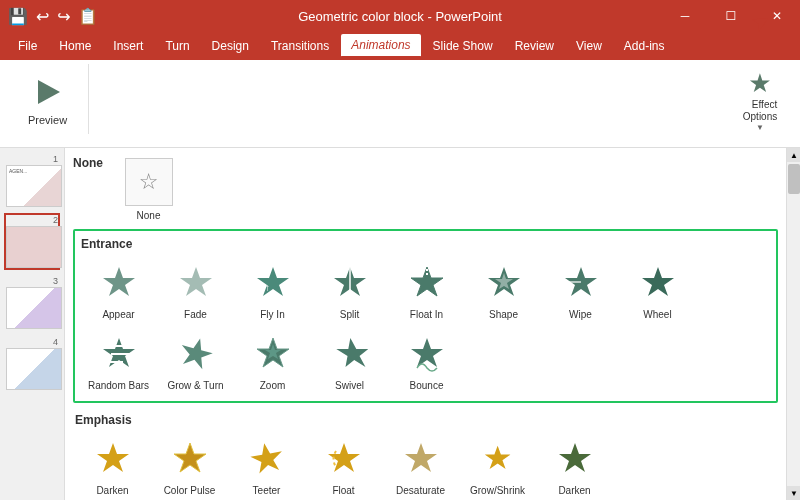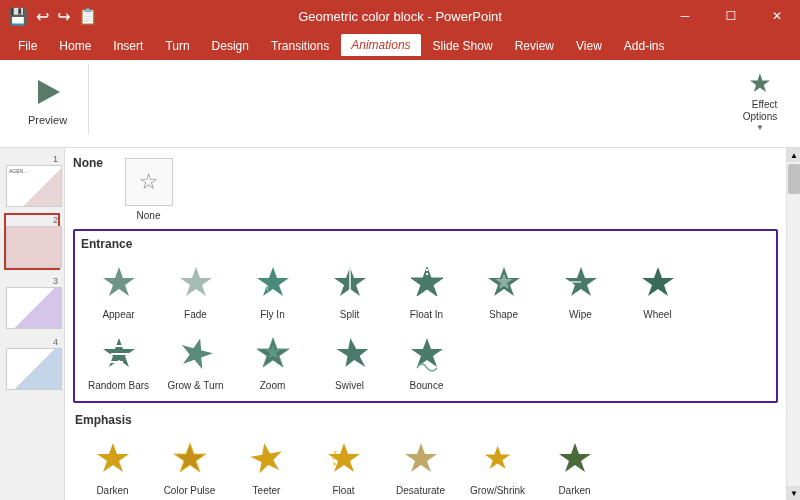--- a/index.html
+++ b/index.html
@@ -217,21 +217,21 @@
     }
     .anim-label {
       font-size: 10px;
       color: #333;
       text-align: center;
       margin-top: 2px;
     }
 
     
     .section-box {
-      border: 2px solid #4c1d95;
+      border: 2px solid #22c55e;
       border-radius: 2px;
       margin-bottom: 8px;
       padding: 6px;
     }
     .section-title {
       font-size: 12px;
       font-weight: 700;
       color: #333;
       margin-bottom: 4px;
     }

